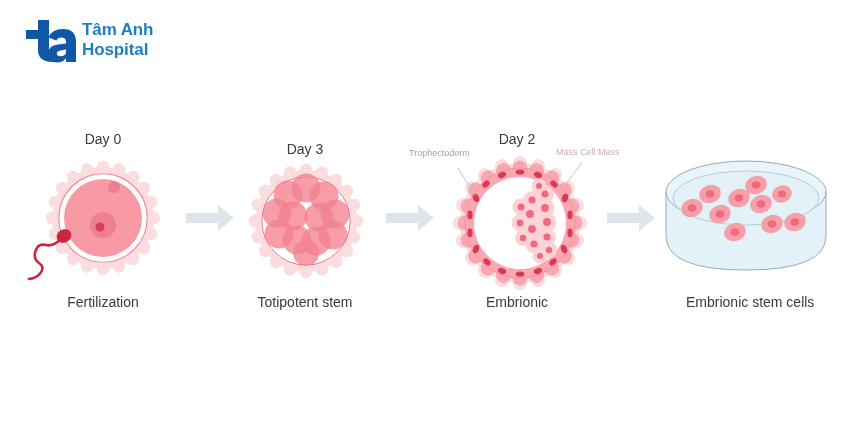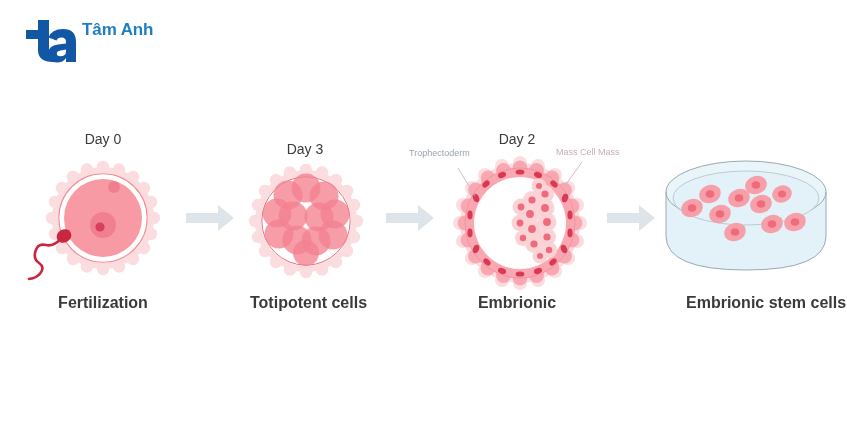--- a/index.html
+++ b/index.html
@@ -60,25 +60,24 @@
     position: absolute;
     text-align: center;
     font-size: 14px;
     color: #3a3a3a;
     line-height: 13px;
     white-space: nowrap;
   }
   .stage-caption {
     position: absolute;
     text-align: center;
-    font-size: 16px;
+    font-size: 14px;
     color: #3a3a3a;
     line-height: 13px;
     white-space: nowrap;
-    font-weight: bold;
   }
   .anno-label {
     position: absolute;
     font-size: 9px;
     line-height: 11px;
     white-space: nowrap;
   }
   .anno-troph { color: #9aa3ab; }
   .anno-icm   { color: #c9aeb3; }
 
@@ -99,20 +98,21 @@
         <path d="M41 11 Q54 11 54 24 L54 44 L44 44 L44 40 Q41 44.5 35 44.5
                  Q26 44.5 26 36 Q26 27.5 36 26.5 L44 25.6 L44 24
                  Q44 19.5 39.5 19.5 Q35.5 19.5 34.5 22.5 L26.5 19.5
                  Q29.5 11 41 11 Z
                  M44 31.5 L38.5 32.4 Q34.8 33 34.8 35.6 Q34.8 38.2 38.2 38.2
                  Q44 38.2 44 33.4 Z" fill="#1257a5"></path>
       </svg>
     </div>
     <div class="wordmark">
       <span class="l1">Tâm Anh</span>
+      <span class="l2">Hospital</span>
     </div>
   </div>
 
   <div class="day-label" style="left:63px; top:133px; width:80px;">Day 0</div>
 
   <div class="figure" style="left:18px; top:155px; width:170px; height:135px;">
     <svg width="170" height="135" viewBox="0 0 170 135" xmlns="http://www.w3.org/2000/svg">
       <defs>
 
         <g id="scallop-f"></g>
@@ -213,21 +213,21 @@
         <circle cx="76" cy="59" r="14.5"></circle>
         <circle cx="36" cy="76" r="14.5"></circle>
         <circle cx="90" cy="77" r="14.5"></circle>
         <circle cx="54" cy="82" r="14.5"></circle>
         <circle cx="73" cy="83" r="14.5"></circle>
         <circle cx="63" cy="95" r="13"></circle>
       </g>
     </svg>
   </div>
 
-  <div class="stage-caption" style="left:250px; top:296px; width:110px;">Totipotent cells</div>
+  <div class="stage-caption" style="left:250px; top:296px; width:110px;">Totipotent stem</div>
 
   <div class="arrow" style="left:386px; top:204px; width:50px; height:28px;">
     <svg width="50" height="28" viewBox="0 0 50 28" xmlns="http://www.w3.org/2000/svg">
       <path d="M0 9 L32 9 L32 1 L48 14 L32 27 L32 19 L0 19 Z" fill="#dde5eb"></path>
     </svg>
   </div>
 
   <div class="day-label" style="left:477px; top:133px; width:80px;">Day 2</div>
 
   <div class="anno-label anno-troph" style="left:409px; top:148px;">Trophectoderm</div>

